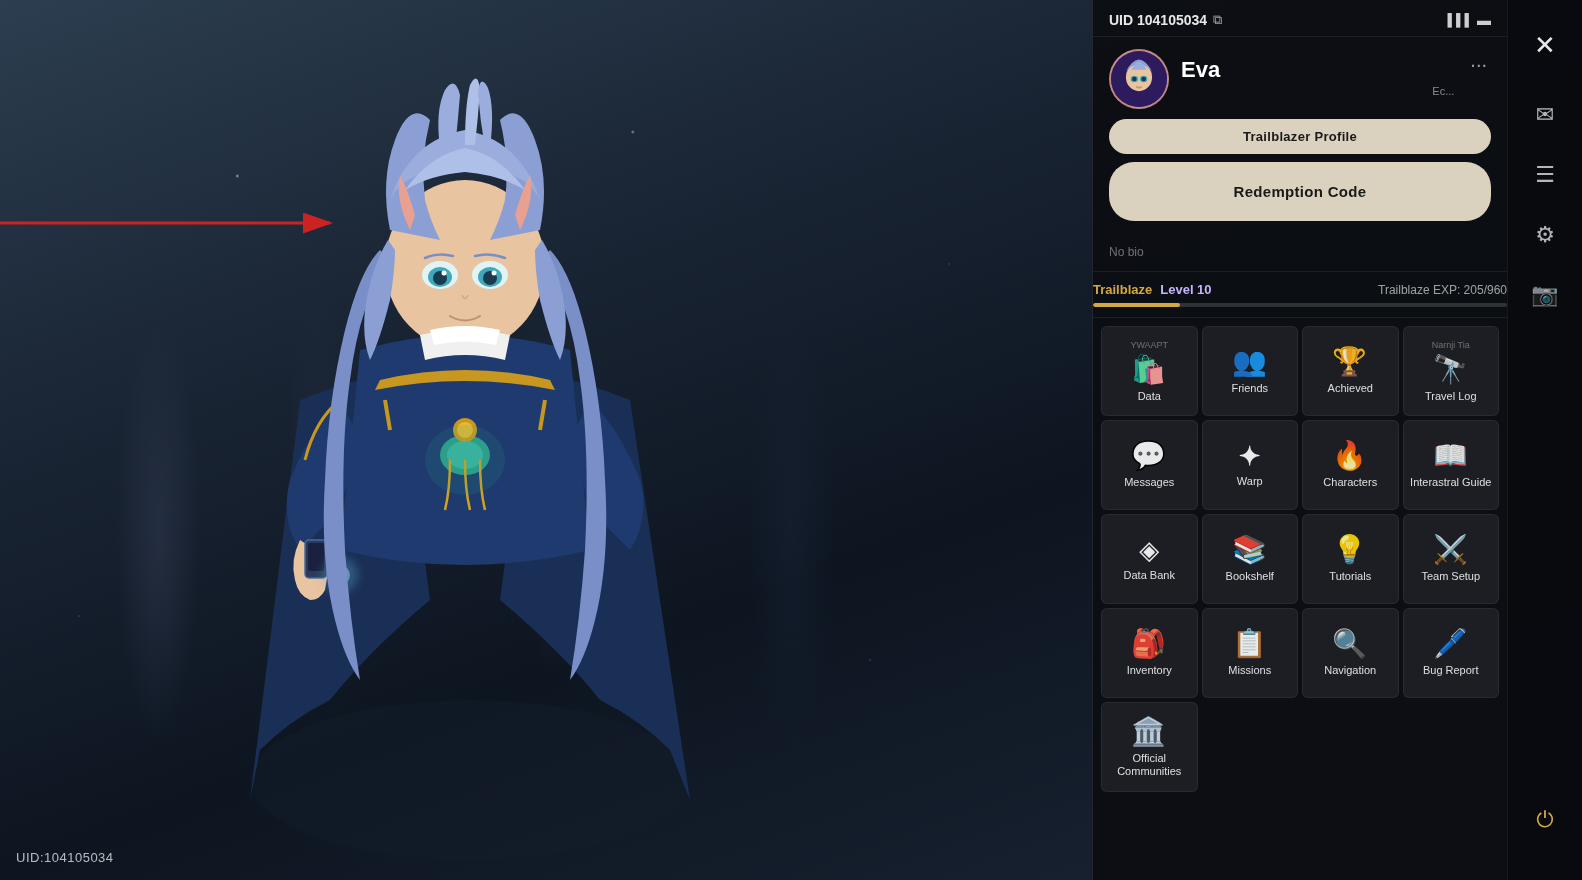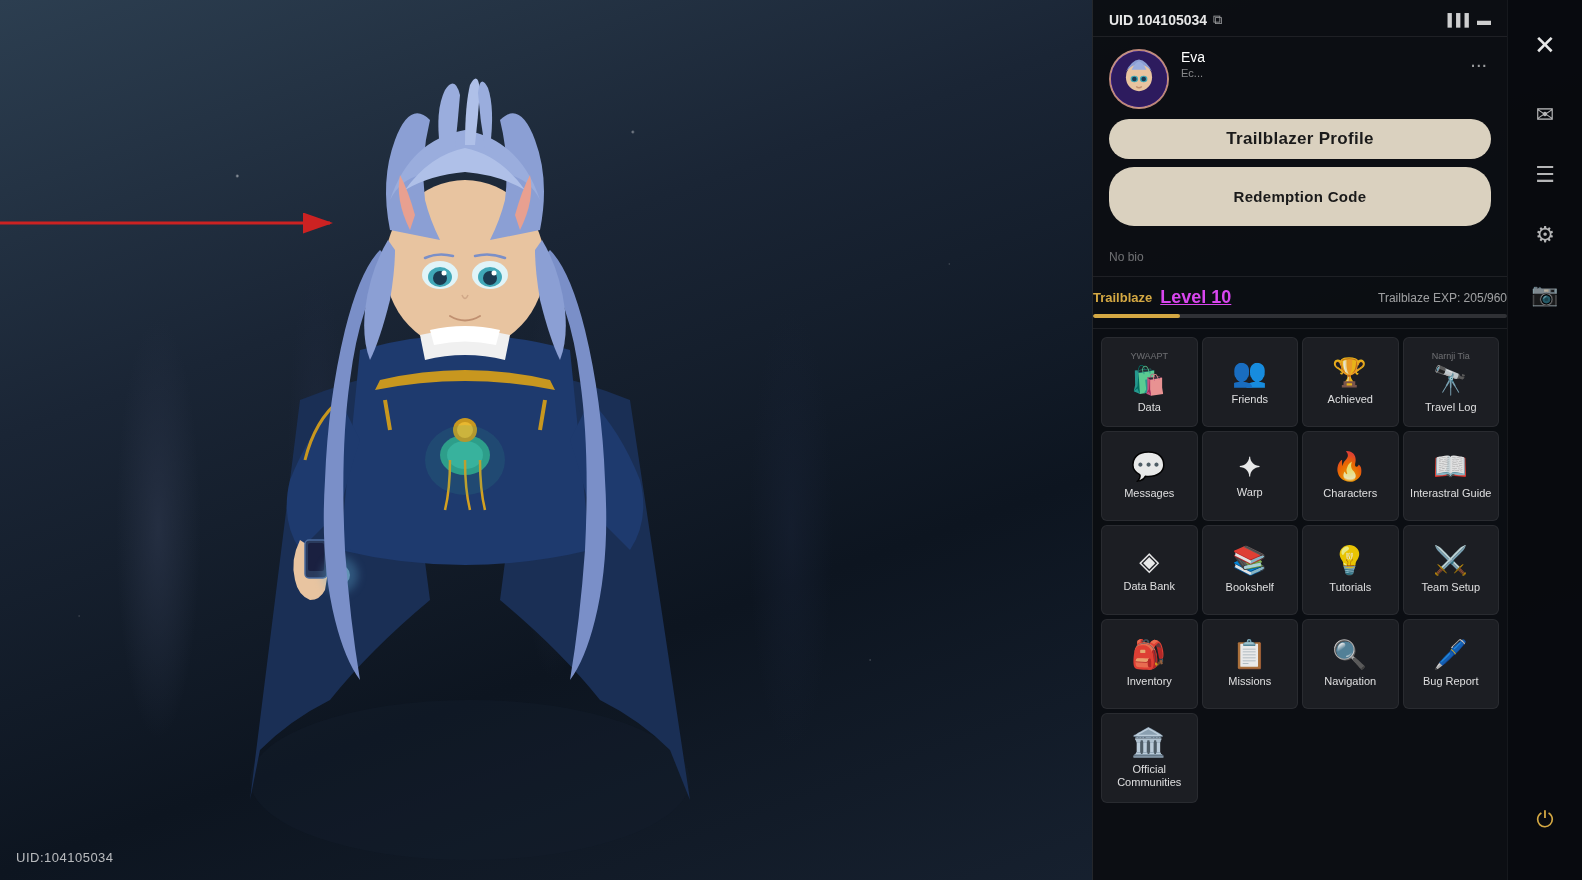--- a/index.html
+++ b/index.html
@@ -141,45 +141,47 @@
       justify-content: center;
       font-size: 22px;
     }
 
     #profile-info {
       flex: 1;
     }
 
     #username {
       color: #ffffff;
-      font-size: 14px;
-      font-weight: 400;
+      font-size: 22px;
+      font-weight: 700;
       margin-bottom: 2px;
+      margin-top: 8px;
     }
 
     #user-subtitle {
       color: rgba(255,255,255,0.5);
       font-size: 11px;
+      text-align: right;
     }
 
     #more-btn {
       color: rgba(255,255,255,0.6);
       font-size: 20px;
       cursor: pointer;
       padding: 0 4px;
     }
 
     
     #trailblazer-profile-btn {
       background: rgba(230,220,200,0.95);
       color: #1a1a1a;
       border: none;
       border-radius: 25px;
       padding: 10px 20px;
-      font-size: 17px;
+      font-size: 13px;
       font-weight: 700;
       cursor: pointer;
       width: 100%;
       margin-bottom: 8px;
       letter-spacing: 0.3px;
     }
 
     
     #redemption-btn {
       background: rgba(230,220,200,0.95);
@@ -213,24 +215,23 @@
       gap: 8px;
     }
 
     #trailblaze-label {
       color: #d4a843;
       font-size: 13px;
       font-weight: 600;
     }
 
     #level-value {
-      color: #d946ef;
-      font-size: 18px;
+      color: #c4b5fd;
+      font-size: 13px;
       font-weight: 600;
-      text-decoration: underline;
     }
 
     #exp-text {
       color: rgba(255,255,255,0.6);
       font-size: 12px;
       margin-left: auto;
     }
 
     #exp-bar-container {
       margin-top: 6px;

